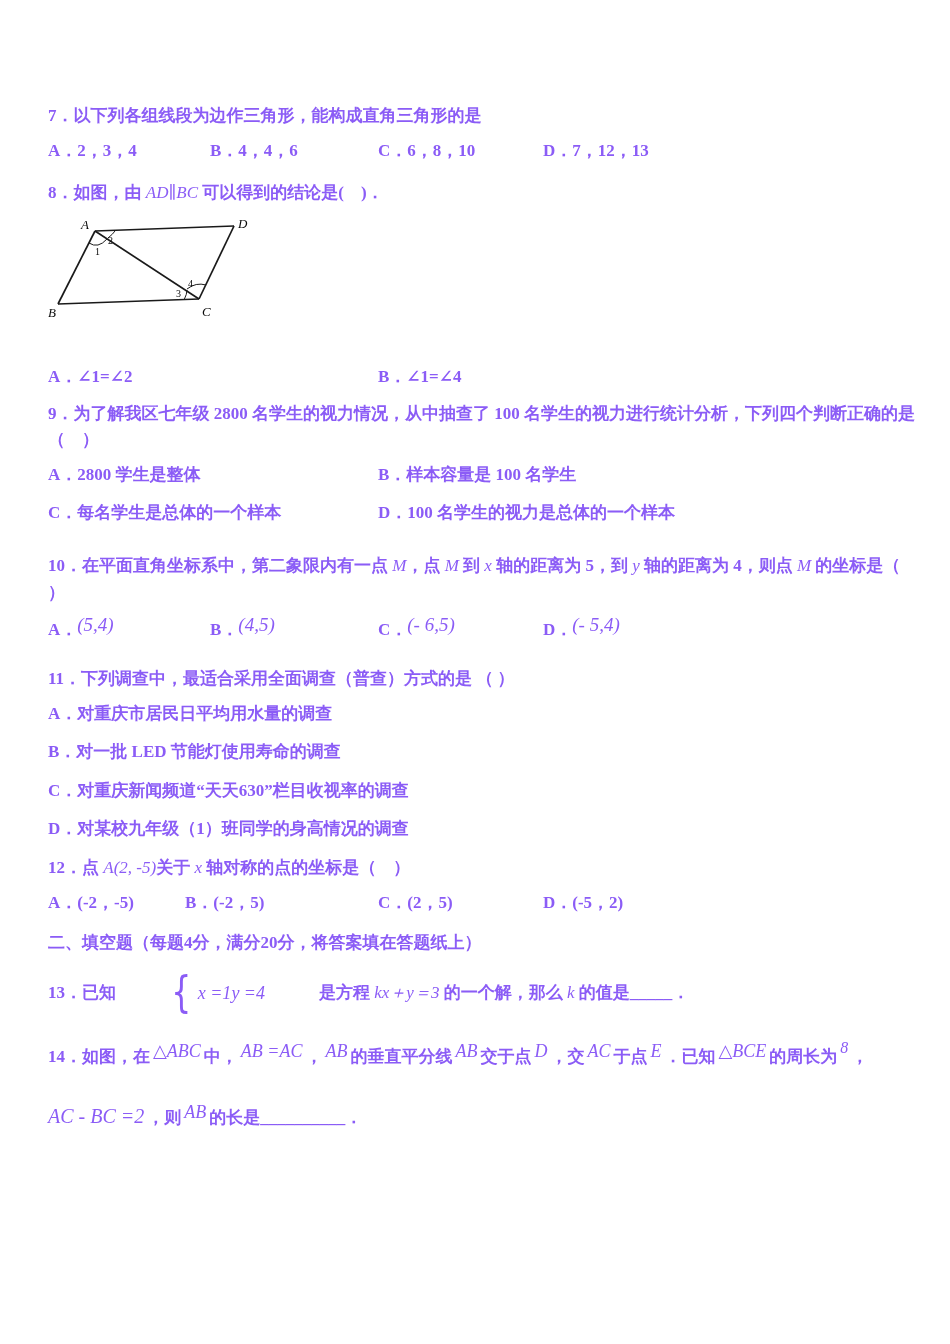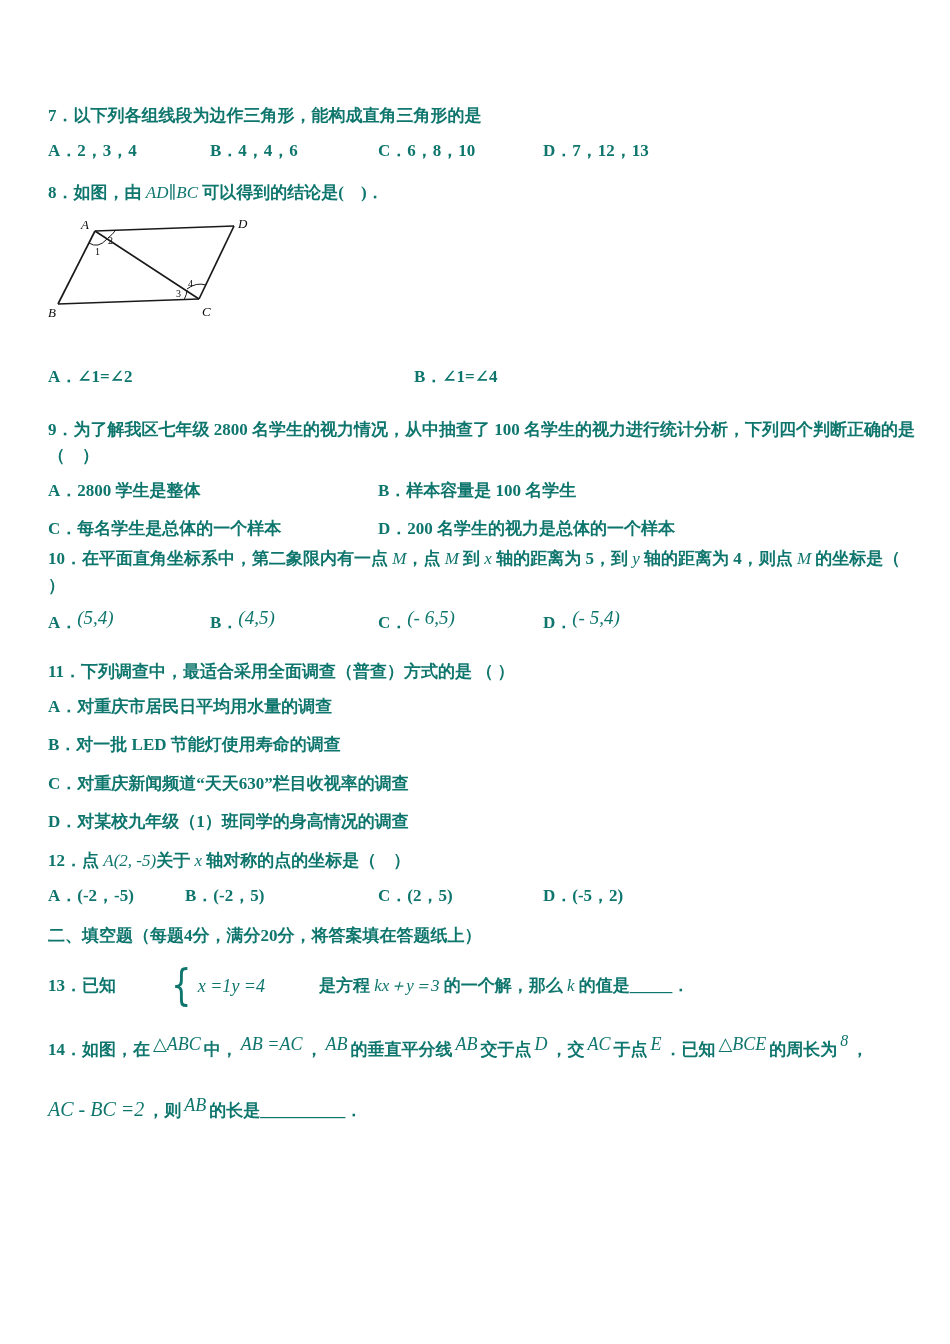--- a/index.html
+++ b/index.html
@@ -1,35 +1,35 @@
 <!DOCTYPE html>
 <html><head>
 <meta charset="utf-8">
 <style>
   * { box-sizing: border-box; }
   html, body { margin: 0; padding: 0; background: #ffffff; }
   .page {
     width: 950px; height: 1344px; margin: 0 auto; background: #ffffff;
-    color: #0f766e; font-family: "Liberation Serif", "DejaVu Serif", serif;
+    color: #8b5cf6; font-family: "Liberation Serif", "DejaVu Serif", serif;
     font-weight: 700; font-size: 17px; padding: 103px 44px 0 48px;
     overflow: hidden; position: relative;
   }
   .stem { margin: 0 0 9px 0; line-height: 1.55; }
   .nowrap { white-space: nowrap; }
   .row4 { display: grid; grid-template-columns: 162px 168px 165px 1fr; margin: 0 0 16px 0; line-height: 1.5; }
   .row2 { display: grid; grid-template-columns: 330px 1fr; margin: 0 0 12px 0; line-height: 1.5; }
   .row12 { display: grid; grid-template-columns: 137px 193px 165px 1fr; margin: 0 0 14px 0; line-height: 1.5; }
   .vopt { margin: 0 0 13px 0; line-height: 1.5; }
   .m { font-style: italic; font-weight: 400; font-family: "Liberation Serif", "DejaVu Serif", serif; }
   .sup { position: relative; top: -5px; font-size: 18px; padding: 0 3px; }
   .sup8 { position: relative; top: -9px; font-size: 16px; padding: 0 3px; }
   .lg { font-size: 20px; padding-right: 3px; }
   .mval { font-style: italic; font-weight: 400; font-size: 19px; position: relative; top: -4px; }
   .fig-wrap { margin: 4px 0 36px 0; }
-  .q8opts { margin-bottom: 27px; gap: 36px; }
+  .q8opts { margin-bottom: 11px; }
   .q8opts2 { margin-bottom: 16px; }
   .sec-header { margin: 4px 0 14px 0; line-height: 1.5; }
   .q13row { display: flex; align-items: center; margin: 18px 0 30px 0; line-height: 1.45; gap: 44px; }
   .system { display: inline-flex; align-items: center; margin: 0 10px 0 8px; }
   .brace { font-family: "DejaVu Sans", sans-serif; font-size: 42px; font-weight: 400; line-height: 0.95; transform: scaleX(0.75); }
   .sysrows { display: flex; font-style: italic; font-weight: 400; font-size: 18px; line-height: 1.25; padding-left: 3px; }
   .q14l1 { margin: 14px 0 30px 0; }
   .q14l2 { margin: 0 0 0 0; }
   svg text { font-family: "Liberation Serif", "DejaVu Serif", serif; }
   .vtx { font-size: 13px; font-style: italic; font-weight: 400; }
@@ -86,23 +86,23 @@
       <span>B．∠1=∠4</span>
     </div>
   </section>
 
   <section>
     <p class="stem"><span class="nowrap">9．为了解我区七年级 2800 名学生的视力情况，从中抽查了 100 名学生的视力进行统计分析，下列四个判断正确的是</span><br><span>（　）</span></p>
     <div class="row2">
       <span>A．2800 学生是整体</span>
       <span>B．样本容量是 100 名学生</span>
     </div>
-    <div class="row2" style="margin-bottom:5px;">
+    <div class="row2" style="margin-bottom:28px;">
       <span>C．每名学生是总体的一个样本</span>
-      <span>D．200 名学生的视力是总体的一个样本</span>
+      <span>D．100 名学生的视力是总体的一个样本</span>
     </div>
   </section>
 
   <section>
     <p class="stem"><span class="nowrap"><span>10．在平面直角坐标系中，第二象限内有一点 </span><span class="m">M</span><span>，点 </span><span class="m">M</span><span> 到 </span><span class="m">x</span><span> 轴的距离为 5，到 </span><span class="m">y</span><span> 轴的距离为 4，则点 </span><span class="m">M</span><span> 的坐标是（</span></span><br><span>）</span></p>
     <div class="row4" style="margin-bottom:22px;">
       <span><span>A．</span><span class="mval">(5,4)</span></span>
       <span><span>B．</span><span class="mval">(4,5)</span></span>
       <span><span>C．</span><span class="mval">(- 6,5)</span></span>
       <span><span>D．</span><span class="mval">(- 5,4)</span></span>

